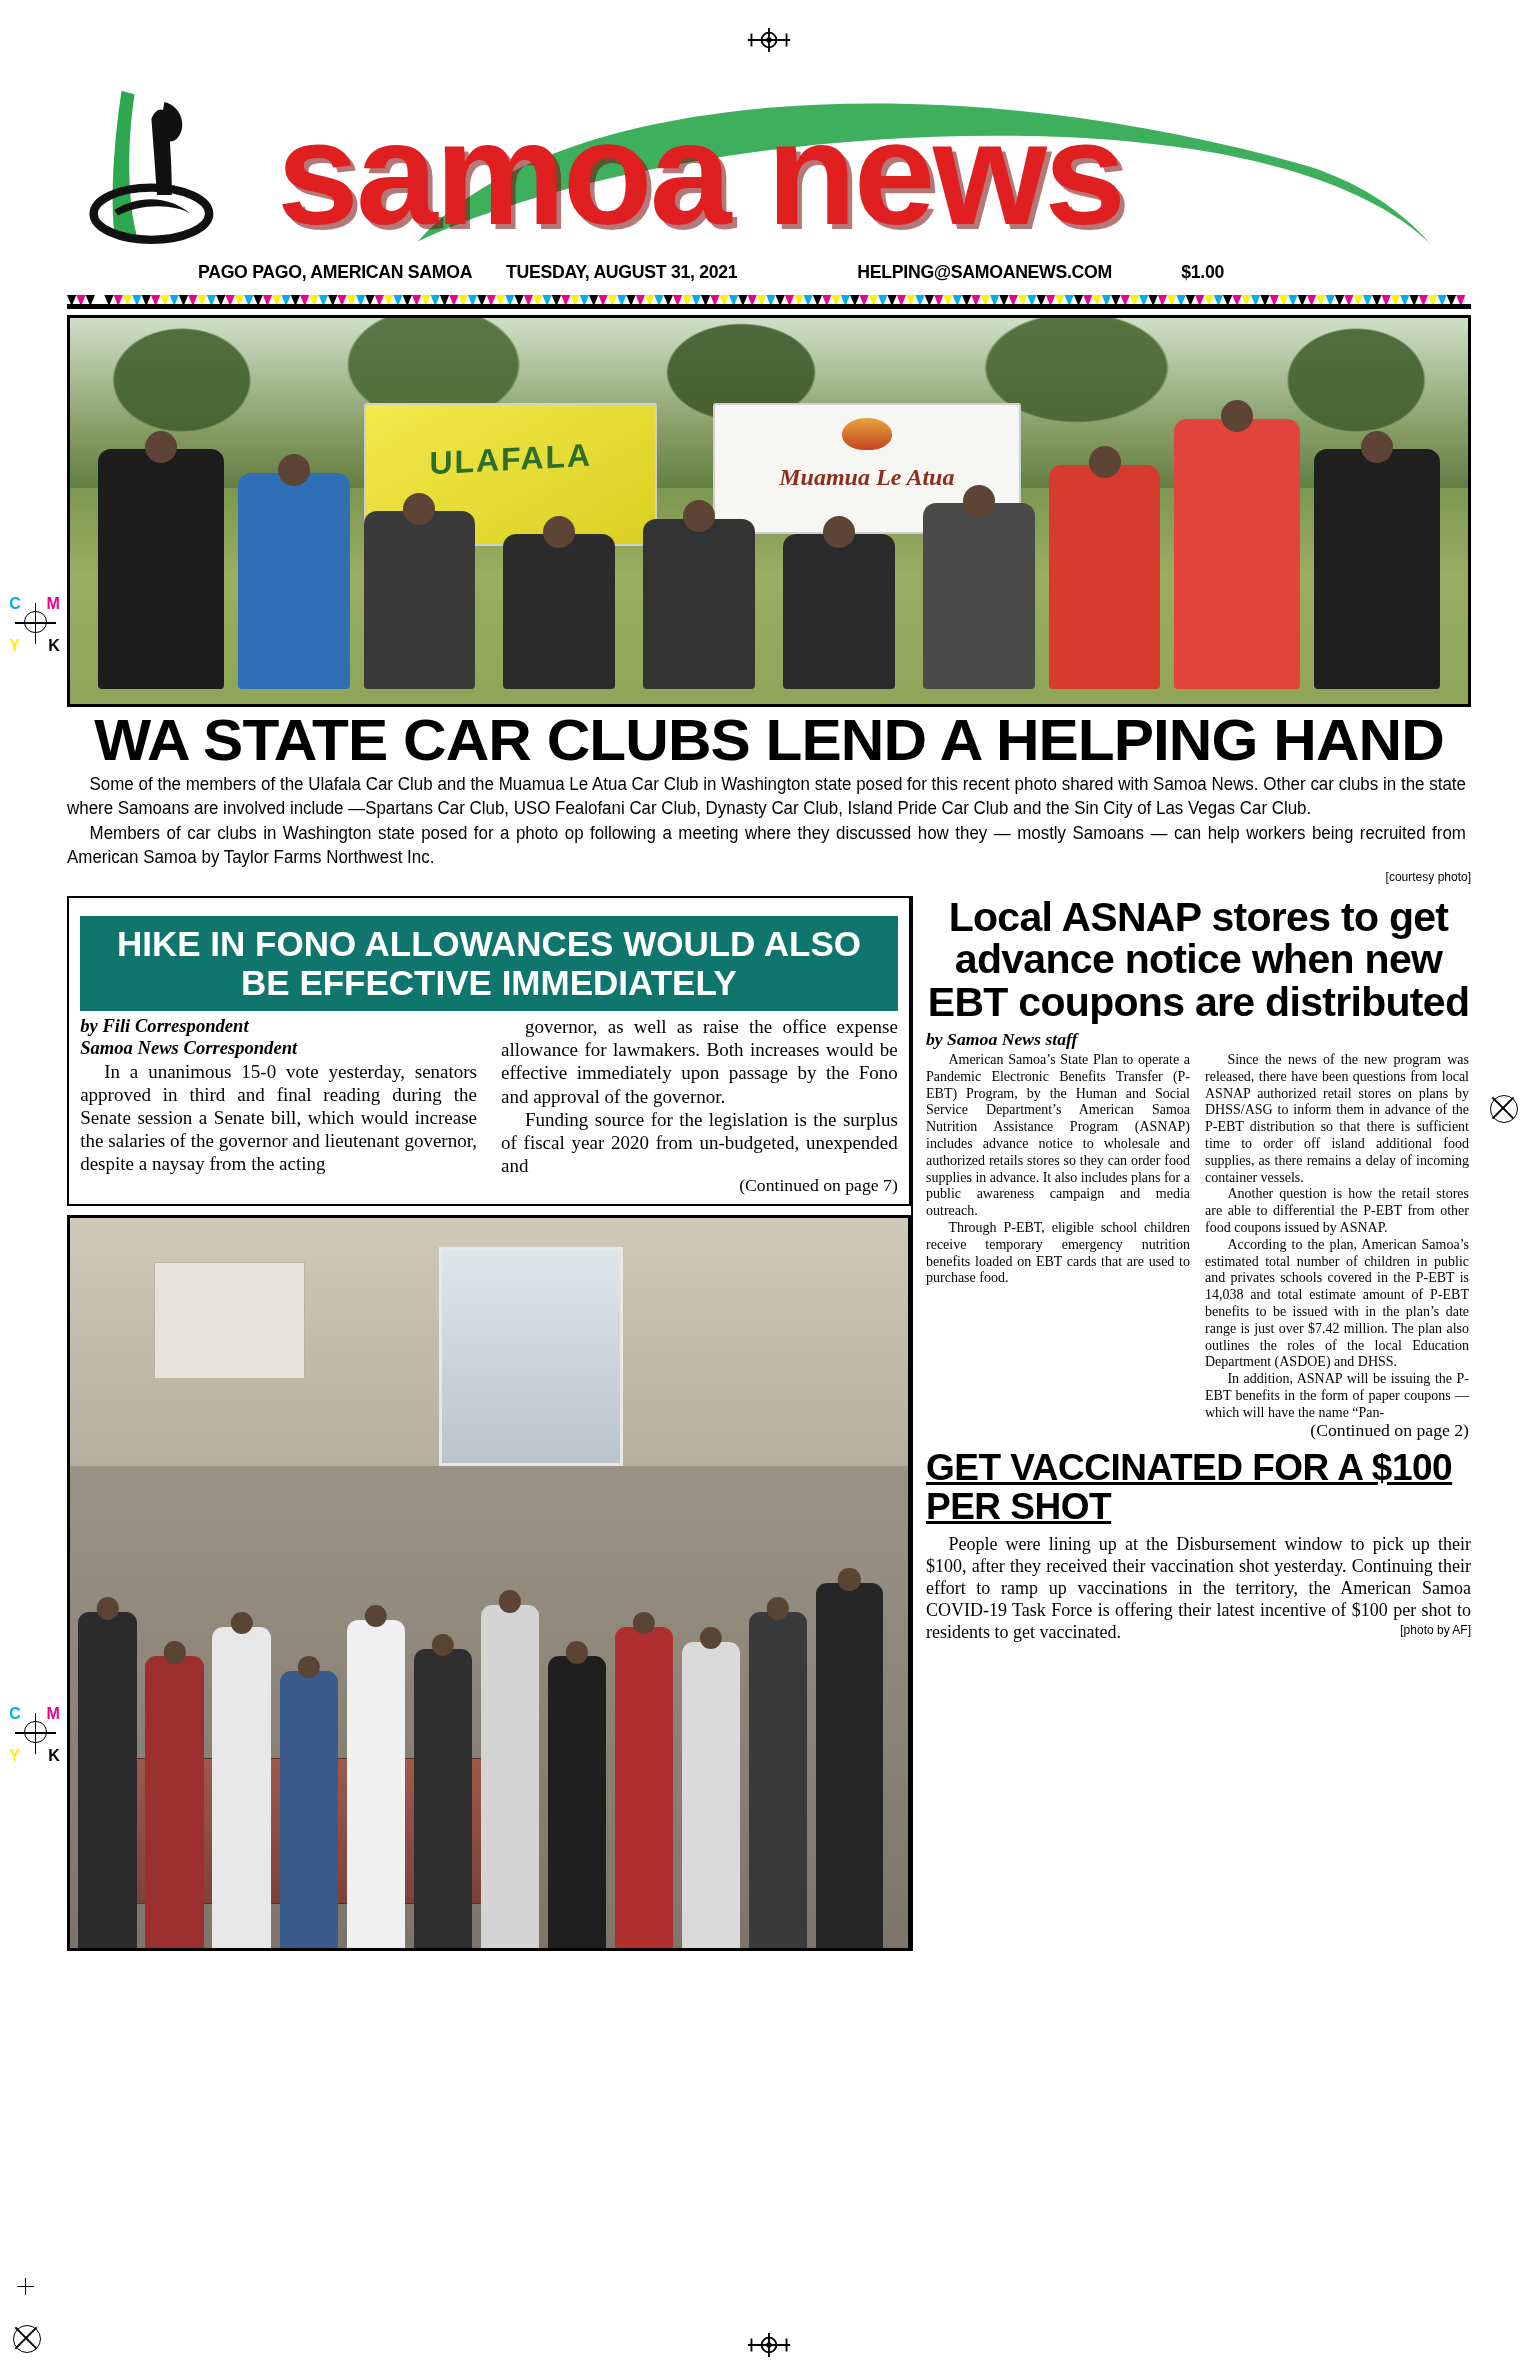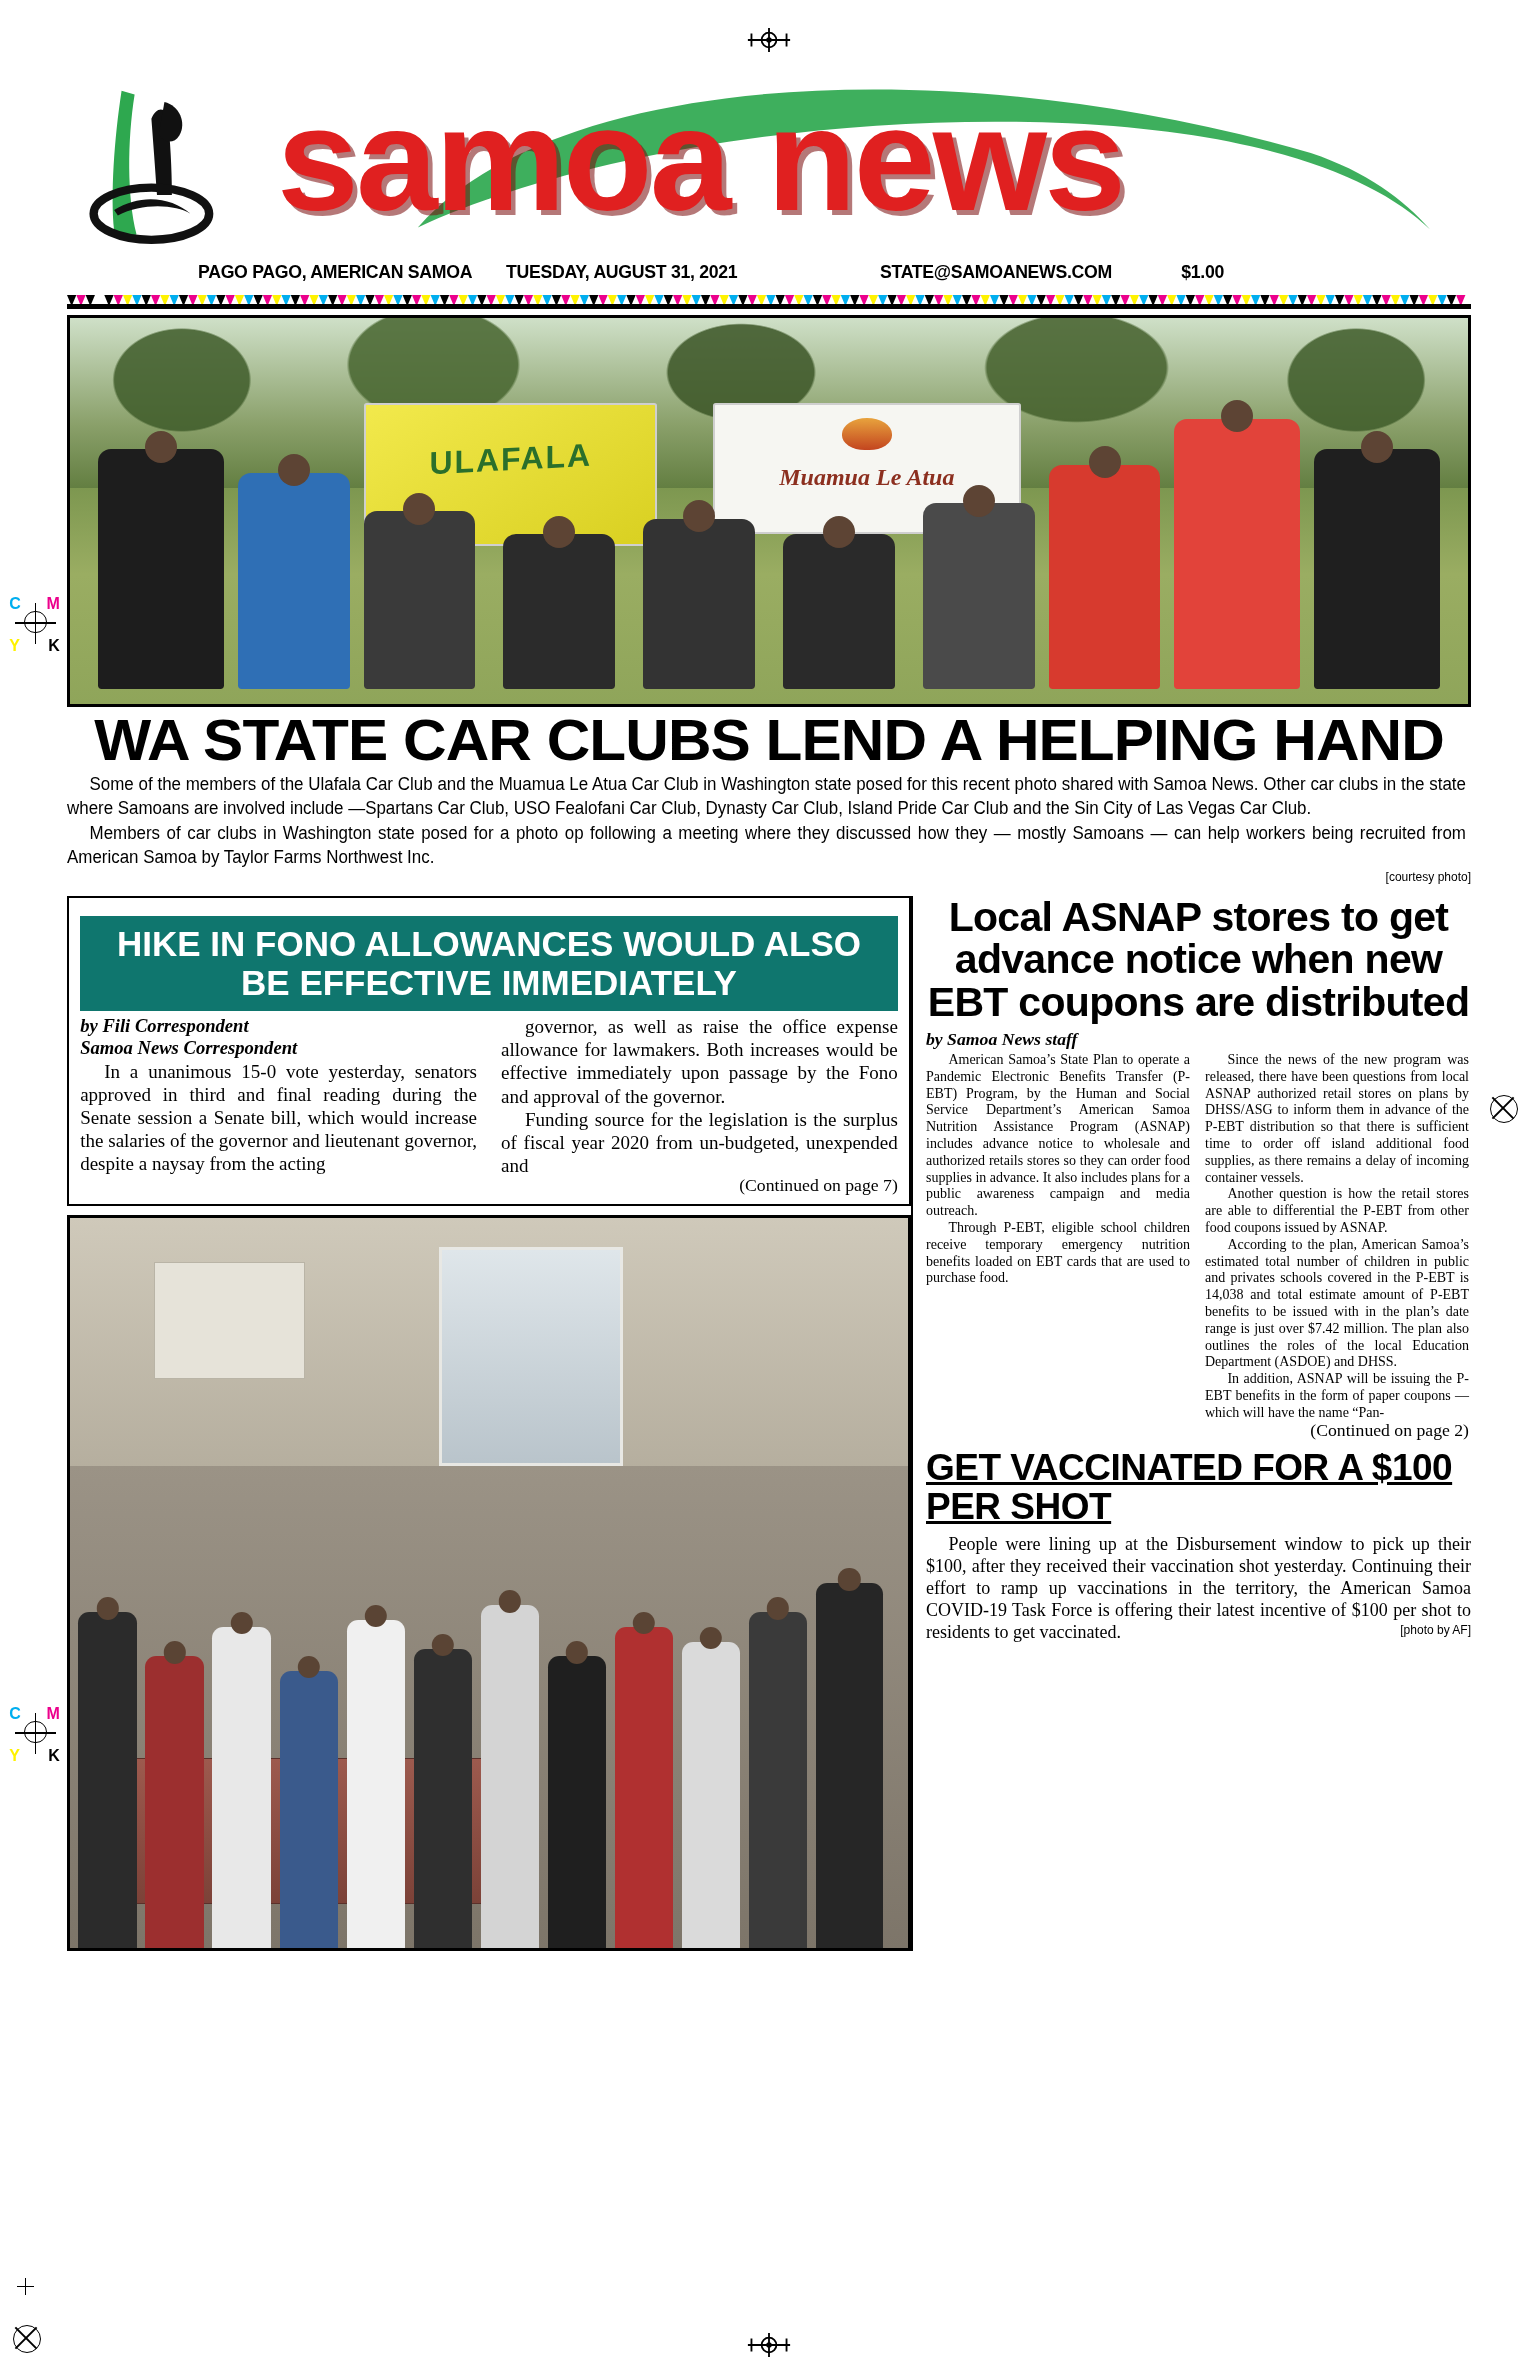--- a/index.html
+++ b/index.html
@@ -53,21 +53,21 @@
   .plus-mark::before { content:""; position:absolute; left:0; top:7.5px; width:17px; height:1.9px; background:#000; }
   .plus-mark::after  { content:""; position:absolute; left:7.5px; top:0; width:1.9px; height:17px; background:#000; }
 
   
   .page { position:absolute; left:67px; top:48px; width:1404px; }
 
   
   .masthead { position:relative; height:214px; }
   .logo-canoe { position:absolute; left:18.6px; top:26px; width:196px; height:177px; }
   .brand {
-    position:absolute; left:182px; top:12px; width:1212px; height:200px;
+    position:absolute; left:182px; top:26px; width:1212px; height:200px;
   }
   .brand-text {
     font-family:"Liberation Sans", sans-serif;
     font-weight:bold;
     font-size:147px;
     letter-spacing:-2.8px;
     color:#E02020;
     line-height:1;
     position:absolute;
     left:28px; top:26px;
@@ -349,21 +349,21 @@
         <path d="M180 180 C 330 10, 760 -10, 1140 100 C 1200 120, 1240 150, 1268 182
                  C 1210 126, 1090 78, 880 68 C 600 56, 330 110, 180 180 Z" fill="#2EA84F" opacity="0.92"></path>
       </svg>
       <div class="brand-text">samoa news</div>
     </div>
   </div>
 
   <div class="info-line">
     <span class="i1">PAGO PAGO, AMERICAN SAMOA</span>
     <span class="i2">TUESDAY, AUGUST 31, 2021</span>
-    <span class="i3">STATE@SAMOANEWS.COM</span>
+    <span class="i3">HELPING@SAMOANEWS.COM</span>
     <span class="i4">$1.00</span>
   </div>
 
   <div class="colorbar">
     <svg width="1404" height="11.2" viewBox="0 0 1506 12" preserveAspectRatio="none">
       <g id="tri"></g>
 
       <g fill="#000">
         <polygon points="0,0 10,0 5,12"></polygon>
           <polygon points="20,0 30,0 25,12"></polygon>

